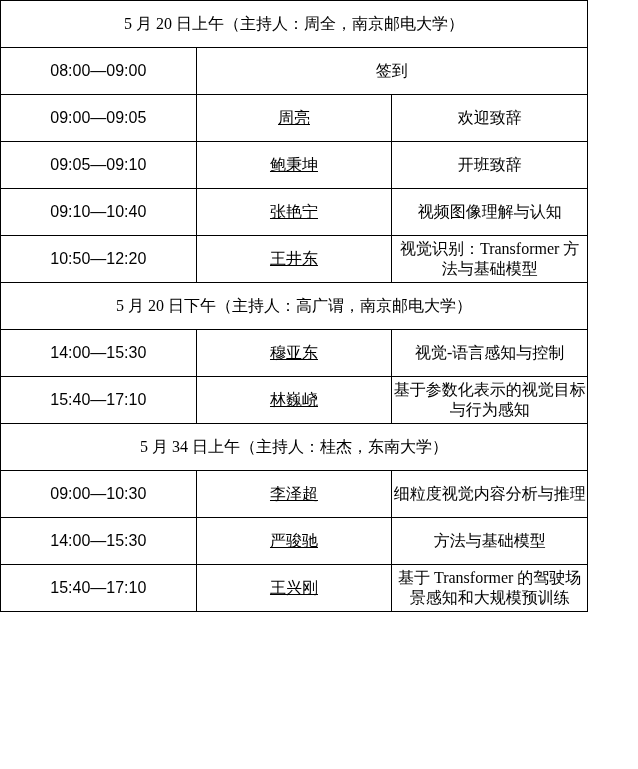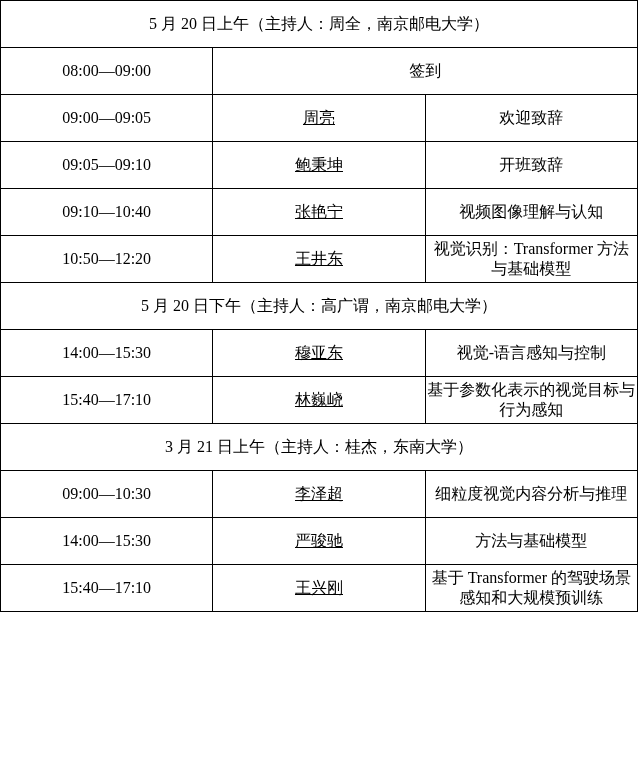--- a/index.html
+++ b/index.html
@@ -7,37 +7,37 @@
     padding: 0;
     background: #ffffff;
   }
   body {
     width: 638px;
     height: 769px;
     font-family: "Liberation Serif", "DejaVu Serif", serif;
     color: #000000;
   }
   #schedule-table {
-    width: 638px;
+    width: 588px;
     border-collapse: collapse;
     table-layout: fixed;
   }
   #schedule-table td {
     border: 1px solid #000000;
     padding: 0;
     text-align: center;
     vertical-align: middle;
     font-size: 16px;
     line-height: 1.25;
   }
   td.time-cell {
     width: 138px;
     text-align: left;
     padding-left: 8px;
-    font-family: Liberation Serif, serif;
+    font-family: Liberation Sans, sans-serif;
     letter-spacing: 0px;
   }
   td.speaker-cell {
     width: 84px;
     text-align: center;
     text-decoration: underline;
   }
   td.topic-cell {
     text-align: center;
     padding: 0 6px;
@@ -93,21 +93,21 @@
         <td class="time-cell">14:00—15:30</td>
         <td class="speaker-cell">穆亚东</td>
         <td class="topic-cell">视觉-语言感知与控制</td>
       </tr>
       <tr class="row-normal">
         <td class="time-cell">15:40—17:10</td>
         <td class="speaker-cell">林巍峣</td>
         <td class="topic-cell">基于参数化表示的视觉目标与行为感知</td>
       </tr>
       <tr class="row-header">
-        <td class="session-header" colspan="3">3 月 21 日上午（主持人：桂杰，东南大学）</td>
+        <td class="session-header" colspan="3">5 月 34 日上午（主持人：桂杰，东南大学）</td>
       </tr>
       <tr class="row-normal">
         <td class="time-cell">09:00—10:30</td>
         <td class="speaker-cell">李泽超</td>
         <td class="topic-cell">细粒度视觉内容分析与推理</td>
       </tr>
       <tr class="row-normal">
         <td class="time-cell">14:00—15:30</td>
         <td class="speaker-cell">严骏驰</td>
         <td class="topic-cell">方法与基础模型</td>

